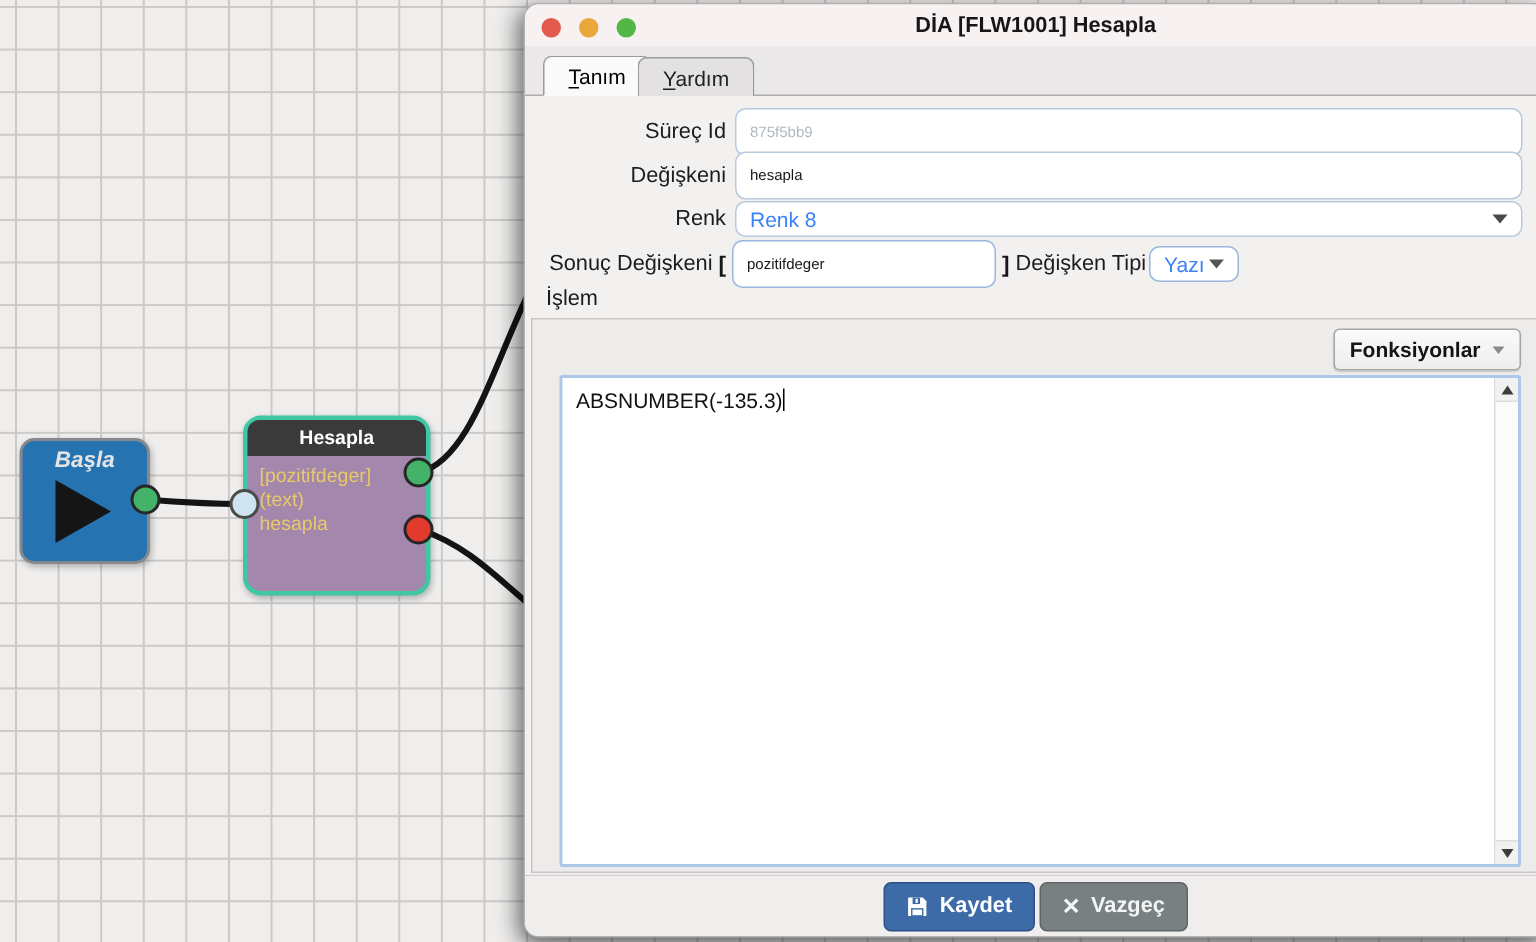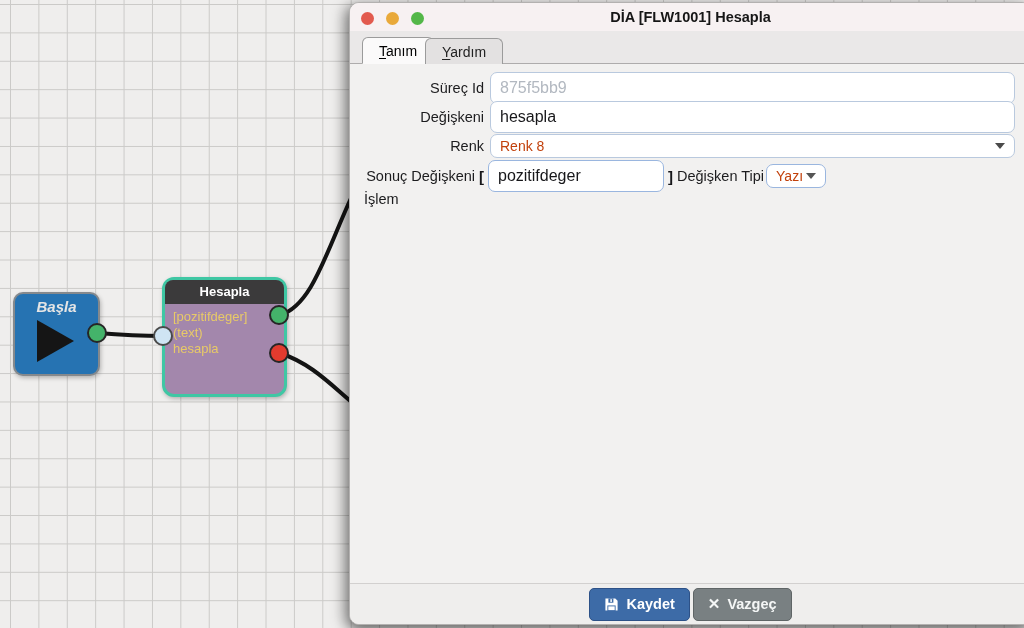--- a/index.html
+++ b/index.html
@@ -47,26 +47,26 @@
   .tab{position:absolute;bottom:-1px;height:27px;line-height:26px;padding:0 16px;
     font-size:14px;border:1px solid #9b9b9b;border-radius:6px 6px 0 0;box-sizing:border-box;margin-top:12px;}
   .tab .hot{text-decoration:underline;text-underline-offset:2px;}
   .tab-active{left:12px;background:#fbfafa;border-bottom:1px solid #fbfafa;color:#000;}
   .tab-idle{left:75px;background:#e3e1e1;border-bottom:none;height:26px;color:#222;}
   .content{position:absolute;top:61px;left:0;right:0;bottom:40px;background:#f2f1f0;}
   .frow{position:absolute;left:6px;right:16px;height:24px;display:flex;align-items:center;}
   .lbl{width:128px;text-align:right;margin-right:6px;white-space:nowrap;
     font-size:14.5px;color:#1c1c1e;}
   .tin{flex:1;height:32px;box-sizing:border-box;border:1.5px solid #b9c9de;border-radius:7px;
-    background:#fff;font-family:"Liberation Sans",sans-serif;font-size:16px;color:#17171a;
+    background:#fff;font-family:"Liberation Sans",sans-serif;font-size:10px;color:#17171a;
     padding:0 9px;outline:none;min-width:0;}
   .tin.muted{color:#b2b8c0;}
   .selbox{position:relative;display:flex;align-items:center;height:24px;background:#fff;
     border:1.5px solid #b9c9de;border-radius:7px;box-sizing:border-box;padding:0 9px;
-    font-size:14px;color:#c2410c;}
+    font-size:14px;color:#3b82f6;}
   .arrow{width:0;height:0;border-left:5.5px solid transparent;border-right:5.5px solid transparent;
     border-top:6.5px solid #4a4a4a;margin-left:auto;}
   .bracket{font-weight:bold;font-size:15px;color:#17171a;margin:0 4px;}
   .midlbl{font-size:14.5px;color:#1c1c1e;white-space:nowrap;margin-right:2px;}
   .islem-lbl{position:absolute;top:127px;left:14px;font-size:14.5px;color:#1c1c1e;}
   .islem-panel{position:absolute;top:148px;left:4px;right:6px;bottom:2px;
     background:#edeceb;border:1px solid #c9c7c6;box-sizing:border-box;}
   .fnbtn{position:absolute;top:6px;right:10px;height:26px;display:flex;align-items:center;
     gap:8px;padding:0 10px;background:linear-gradient(#fbfafa,#efeeee);
     border:1px solid #a6a6a6;border-radius:4px;font-weight:bold;font-size:14px;color:#141414;
@@ -167,20 +167,37 @@
         <span class="bracket">]</span>
         <span class="midlbl">Değişken Tipi</span>
         <div class="selbox" style="width:60px;border-color:#9ab6df;">
           <span>Yazı</span>
           <span class="arrow" style="border-top-color:#555;"></span>
         </div>
       </div>
 
       <div class="islem-lbl">İşlem</div>
 
+      <div class="islem-panel">
+        <div class="fnbtn">
+          <span>Fonksiyonlar</span>
+          <span class="arrow"></span>
+        </div>
+        <div class="editor">
+          <div class="codeline"><span>ABSNUMBER(-135.3)</span><span class="caret"></span></div>
+          <div class="vscroll">
+            <div class="sbtn up">
+                <span class="tri-up"></span>
+              </div>
+            <div class="sbtn down">
+                <span class="tri-down"></span>
+              </div>
+          </div>
+        </div>
+      </div>
     </div>
 
     <div class="buttonbar">
       <div class="btn btn-save">
         <svg width="15" height="15" viewBox="0 0 16 16">
           <path d="M1.5 1.5 h10.5 l2.5 2.5 v10.5 h-13 z" fill="#ffffff"></path>
           <rect x="4.7" y="1.5" width="5.3" height="4.6" fill="#3d6ba7"></rect>
           <rect x="6.8" y="2.3" width="1.6" height="3" fill="#ffffff"></rect>
           <rect x="3.6" y="9" width="8.8" height="6" fill="#3d6ba7"></rect>
           <rect x="4.6" y="10" width="6.8" height="4" fill="#ffffff"></rect>

